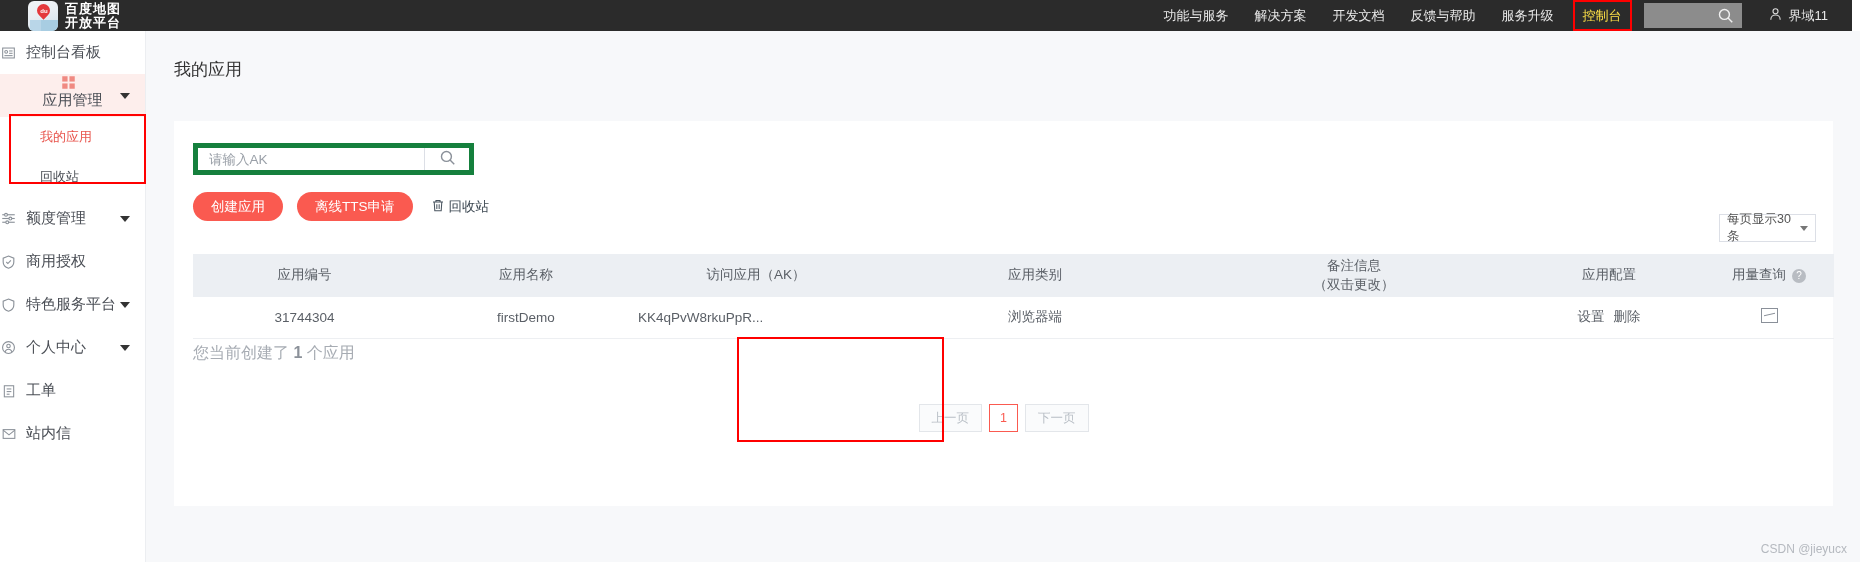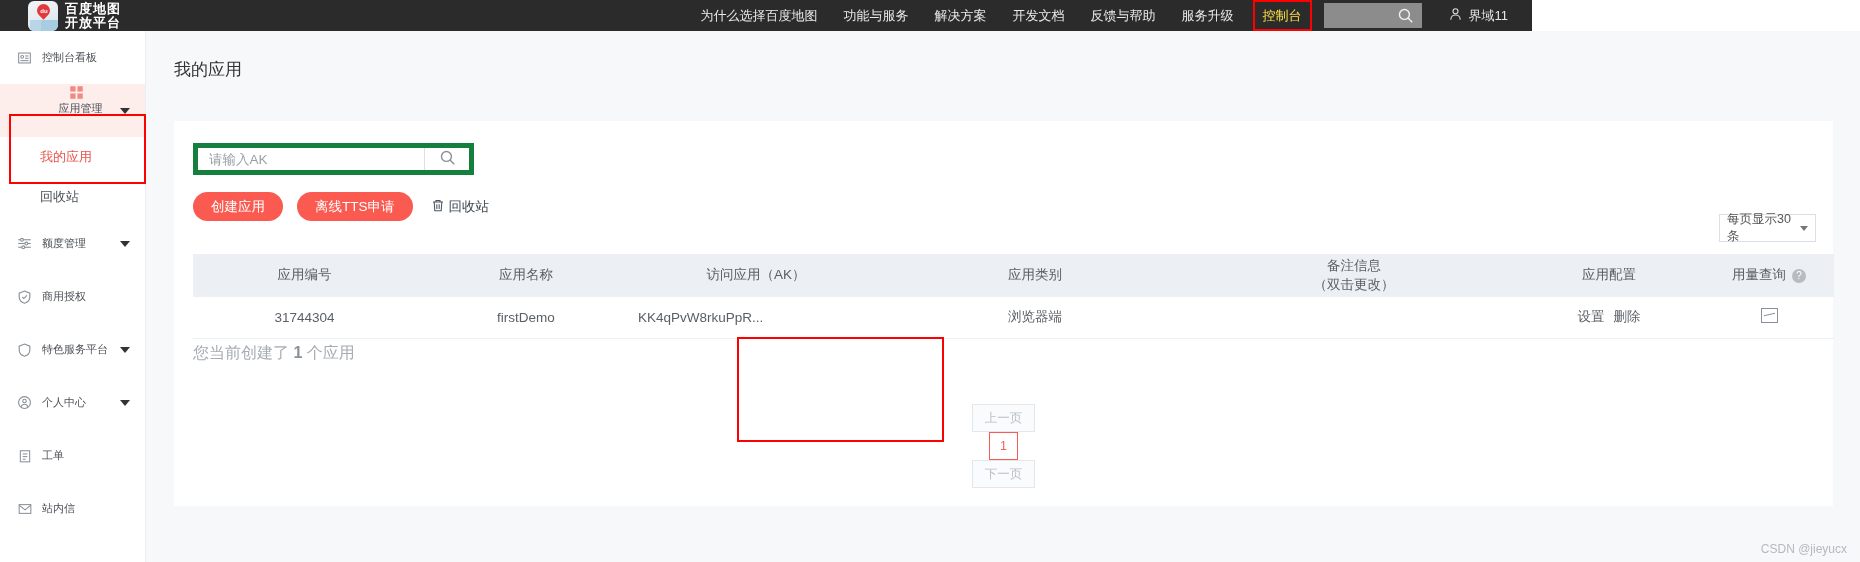--- a/index.html
+++ b/index.html
@@ -6,21 +6,21 @@
   html, body {
     width: 1860px; height: 562px;
     font-family: "Liberation Sans", "DejaVu Sans", sans-serif;
     background: #ffffff;
     overflow: hidden;
   }
 
   
   .topnav {
     position: absolute; top: 0; left: 0;
-    width: 1532px; height: 31px;
+    width: 1852px; height: 31px;
     background: #2b2b2b;
     display: flex; align-items: center;
   }
   .logo-wrap {
     display: flex; align-items: center;
     margin-left: 28px; height: 31px;
   }
   .logo-mark {
     width: 30px; height: 30px; border-radius: 6px;
     background: linear-gradient(160deg,#f2f4f6 0%,#e8eef3 45%,#cfe0ea 100%);
@@ -79,22 +79,22 @@
   }
 
   
   .sidebar {
     position: absolute; top: 31px; left: 0;
     width: 146px; height: 531px;
     background: #fff; border-right: 1px solid #eceef1;
   }
   .side-row {
     display: flex; align-items: center;
-    height: 53px; padding-left: 16px;
-    font-size: 11px; color: #4b4f56; cursor: pointer;
+    height: 43px; padding-left: 0;
+    font-size: 15px; color: #4b4f56; cursor: pointer;
     position: relative;
   }
   .side-row .ico {
     width: 17px; height: 17px; margin-right: 9px;
     display: flex; align-items: center; justify-content: center;
     flex: none; color: #9099a6;
   }
   .side-row .caret {
     position: absolute; right: 15px; top: 50%;
     transform: translateY(-50%);
@@ -216,21 +216,21 @@
   }
 
   .count-text {
     position: absolute; left: 19px; top: 222px;
     font-size: 16px; color: #a7acb3;
   }
   .count-text b { color: #8b9199; font-weight: 700; }
 
   .pager {
     position: absolute; left: 0; right: 0; top: 283px;
-    display: flex; justify-content: center; align-items: center; gap: 0; flex-direction: column;
+    display: flex; justify-content: center; align-items: center; gap: 0;
   }
   .pg {
     height: 28px; min-width: 48px; padding: 0 12px;
     border: 1px solid #e3e6ea; background: #fafbfc;
     display: flex; align-items: center; justify-content: center;
     font-size: 12.5px; color: #b9bfc6; cursor: pointer;
   }
   .pg.num {
     min-width: 29px; padding: 0;
     border-color: #fa5a50; color: #fa5a50; background: #fff;
@@ -259,21 +259,20 @@
         <span>du</span>
       </div>
     </div>
     <div class="logo-text">
       <div>百度地图</div>
       <div>开放平台</div>
     </div>
   </div>
 
   <div class="nav-items">
-    <div class="nav-item">为什么选择百度地图</div>
     <div class="nav-item">功能与服务</div>
     <div class="nav-item">解决方案</div>
     <div class="nav-item">开发文档</div>
     <div class="nav-item">反馈与帮助</div>
     <div class="nav-item">服务升级</div>
     <div class="nav-item boxed">控制台</div>
 
     <div class="nav-search">
       <span>
         <svg width="17" height="17" viewBox="0 0 24 24" fill="none" stroke="#f0f0f0" stroke-width="2">

